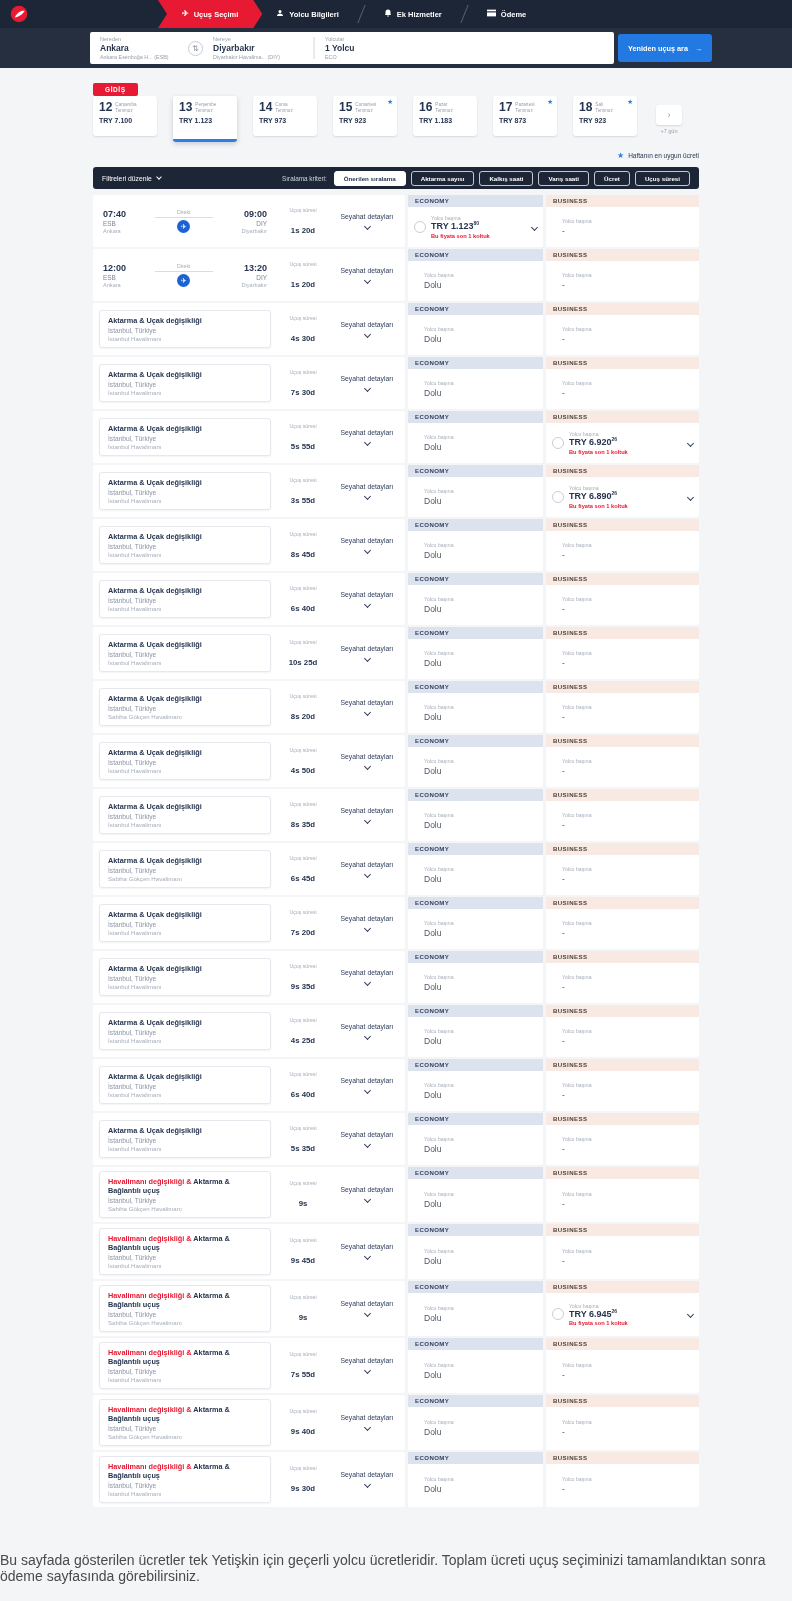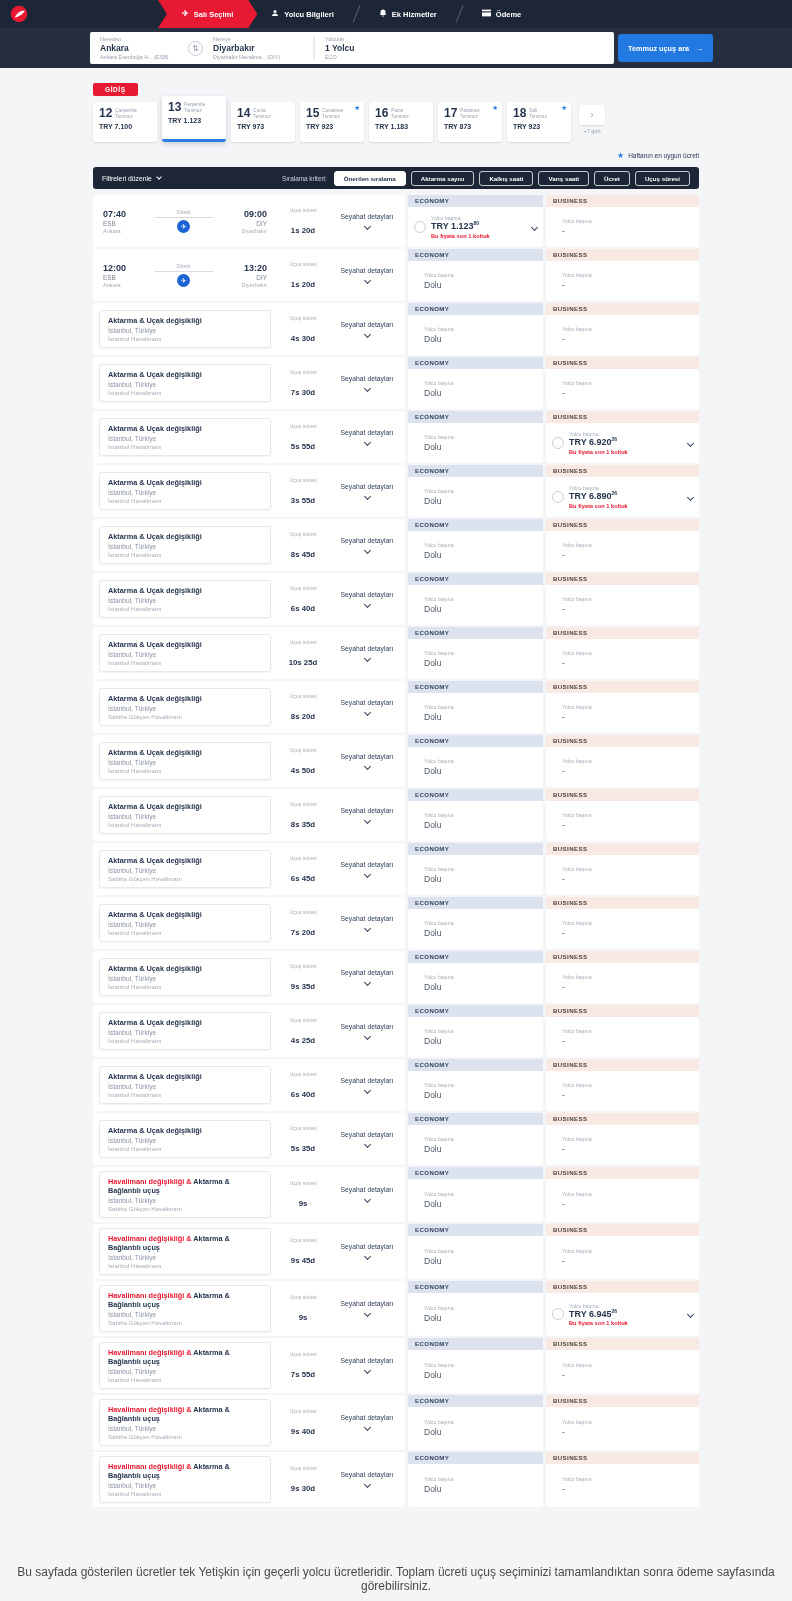--- a/index.html
+++ b/index.html
@@ -26,21 +26,21 @@
   .sdiv{width:1px;height:22px;background:#e8eaef}
   .swap{width:15px;height:15px;border:1px solid #c6ccd6;border-radius:50%;color:#8b94a5;font-size:8px;display:flex;align-items:center;justify-content:center;cursor:pointer;flex:0 0 auto;background:#fff}
   .searchbtn{margin-left:4px;background:#2279e2;color:#fff;font-size:7.3px;font-weight:bold;height:28px;border:none;border-radius:3px;padding:0 10px;display:flex;align-items:center;gap:7px;cursor:pointer;font-family:inherit}
 
   
   .content{width:606px;margin:0 auto}
   .badge{display:inline-block;background:#e81932;color:#fff;font-size:6.5px;font-weight:bold;padding:3px 12px;border-radius:2px;letter-spacing:.6px;margin-top:15px}
   .title{font-size:13px;color:#26354f;font-weight:normal;margin:7px 0 13px}
 
   
-  .datestrip{display:flex;align-items:flex-end;gap:5px}
+  .datestrip{display:flex;gap:16px}
   .dcard{background:#fff;border-radius:3px;box-shadow:0 1px 2px rgba(27,42,74,.14);width:64px;height:40px;padding:5px 6px 2px;position:relative;cursor:pointer}
   .dcard.sel{height:46px;border-bottom:3px solid #2a7de1;box-shadow:0 2px 5px rgba(27,42,74,.2)}
   .dtop{display:flex;gap:3px;align-items:flex-start}
   .dday{font-size:12px;font-weight:bold;color:#26354f;line-height:1}
   .dwm{font-size:4.6px;color:#98a0ae;line-height:1.25;padding-top:1px}
   .dprice{font-size:7px;font-weight:bold;color:#26354f;margin-top:4px}
   .dstar{position:absolute;top:2px;right:4px;color:#2a7de1;font-size:6.5px}
   .dnextwrap{display:flex;flex-direction:column;align-items:center;gap:3px;margin-left:3px;align-self:center}
   .dnext{width:26px;height:20px;background:#fff;border-radius:3px;box-shadow:0 1px 2px rgba(27,42,74,.14);display:flex;align-items:center;justify-content:center;color:#8b94a5;font-size:9px;cursor:pointer}
   .dmore{font-size:5.5px;color:#98a0ae}
@@ -88,36 +88,36 @@
   .cbody{flex:1;display:flex;align-items:center;padding:2px 6px}
   .vprice{display:flex;align-items:center;gap:5px;width:100%;cursor:pointer}
   .radio{width:12px;height:12px;border:1.4px solid #c9ced8;border-radius:50%;flex:0 0 auto;background:#fff;cursor:pointer}
   .pcol{flex:1}
   .plab{font-size:5.2px;color:#a6adba}
   .pval{font-size:9px;font-weight:bold;color:#26354f;line-height:1.15}
   .psup{font-size:5px}
   .pnote{font-size:5.7px;font-weight:bold;color:#e81932;margin-top:1px}
   .vfull,.vdash{padding-left:10px}
   .fullval,.dashval{font-size:8.5px;color:#4f5866;margin-top:2px}
-  .footer{position:absolute;bottom:8px;left:0;width:100%;text-align:center;font-size:12px;color:#4a4a4a}
+  .footer{position:absolute;bottom:17px;left:0;width:100%;text-align:left;font-size:14px;color:#4a4a4a}
 </style>
 </head>
 <body>
 
 <div class="topbar">
   <span class="logo">
     <svg width="18" height="18" viewBox="0 0 24 24">
         <circle cx="12" cy="12" r="11" fill="#e81932"></circle>
         <path d="M6.5 16.5 C9.5 9.5, 16 6.5, 19.5 8 C17 12.5, 11.5 16, 6.5 16.5 Z" fill="#fff"></path>
       </svg>
   </span>
   <div class="steps">
     <div class="step active">
       <span class="glyph">✈</span>
-      <span>Salı Seçimi</span>
+      <span>Uçuş Seçimi</span>
     </div>
     <div class="step">
       <span><svg width="8" height="8" viewBox="0 0 16 16" fill="#fff">
             <circle cx="8" cy="5" r="3"></circle>
             <path d="M2 14c0-3.3 2.7-5 6-5s6 1.7 6 5z"></path>
           </svg></span>
       <span>Yolcu Bilgileri</span>
     </div>
     <div class="sep"></div>
     <div class="step">
@@ -153,21 +153,21 @@
     </div>
     <div class="sdiv"></div>
     <div class="sdiv"></div>
     <div class="sfield" style="min-width:78px">
       <span class="slabel">Yolcular</span>
       <span class="svalue">1 Yolcu</span>
       <span class="sdetail">ECO</span>
     </div>
   </div>
   <button class="searchbtn">
-    <span>Temmuz uçuş ara</span>
+    <span>Yeniden uçuş ara</span>
     <span>→</span>
   </button>
 </div>
 
 <div class="content">
   <span class="badge">GİDİŞ</span>
 
   
   <div class="datestrip" id="date-strip">
   <div class="dcard">

